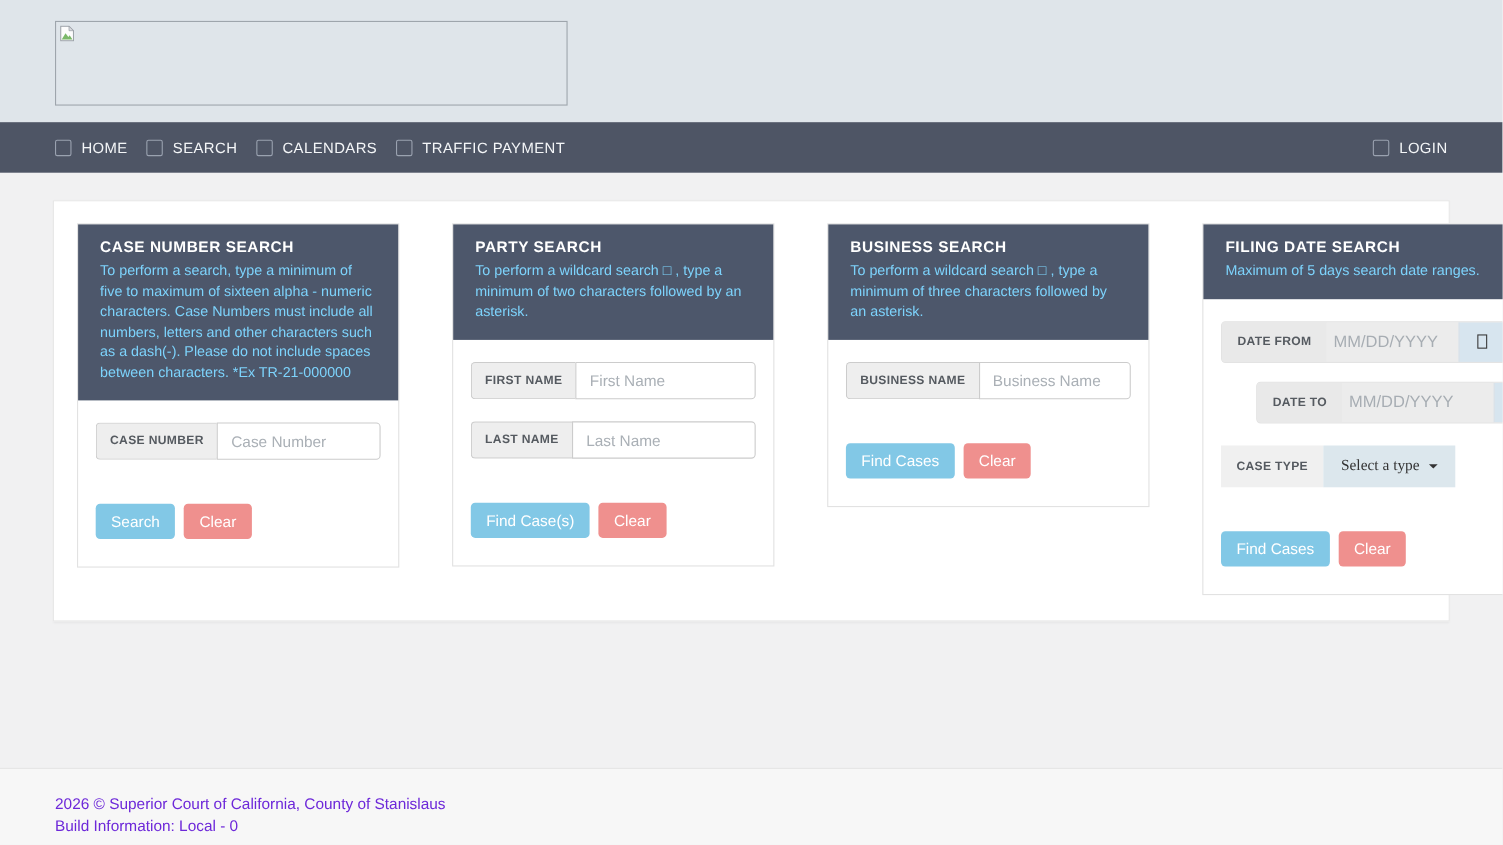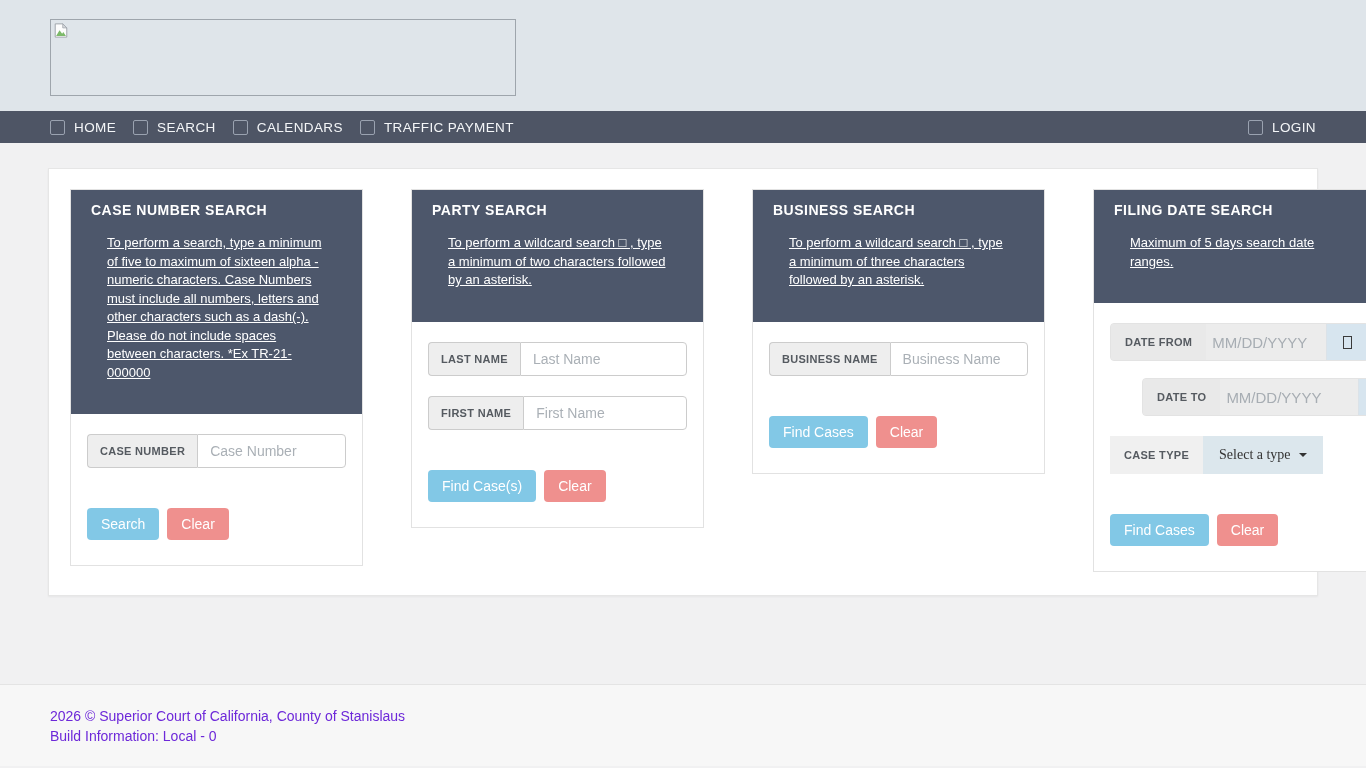--- a/index.html
+++ b/index.html
@@ -16,21 +16,21 @@
   }
   .logo-box {
     position: absolute; left: 50px; top: 19px;
     width: 466px; height: 77px;
     border: 1px solid #9ea5ac; background: #dfe5ea;
   }
   .broken-img { position: absolute; left: 3px; top: 3px; width: 14px; height: 15px; }
 
   
   .navbar {
-    height: 32px; background: #4e5565;
+    height: 46px; background: #4e5565;
     display: flex; align-items: center; justify-content: space-between;
     padding: 0 50px;
   }
   .nav-left { display: flex; align-items: center; column-gap: 17px; }
   .nav-item {
     display: flex; align-items: center; column-gap: 9px;
     color: #f4f6f8; font-size: 13.5px; letter-spacing: 0.4px;
     cursor: pointer; text-decoration: none; white-space: nowrap;
   }
   .tofu {
@@ -51,21 +51,21 @@
     border: 1px solid #e2e2e2;
   }
   .panel-header {
     background: #4d576b; color: #fff; padding: 12px 20px 16px 20px;
   }
   .panel-title {
     margin: 0 0 5px 0; font-size: 14px; font-weight: bold;
     letter-spacing: 0.5px; color: #ffffff;
   }
   .panel-desc {
-    margin: 16px; font-size: 13px; line-height: 18.5px; color: #ffffff; text-decoration: underline;
+    margin: 0; font-size: 13px; line-height: 18.5px; color: #7dd3fc;
   }
   .panel-body { padding: 20px 16px 25px 16px; }
 
   
   .input-group { display: flex; width: 100%; height: 34px; }
   .input-group + .input-group { margin-top: 20px; }
   .addon {
     display: flex; align-items: center; white-space: nowrap;
     background: #eeeeee; border: 1px solid #cccccc; border-right: 0;
     border-radius: 4px 0 0 4px; padding: 0 12px;
@@ -195,26 +195,26 @@
       </div>
     </section>
 
     <section class="panel">
       <div class="panel-header">
         <h3 class="panel-title">PARTY SEARCH</h3>
         <p class="panel-desc">To perform a wildcard search □ , type a minimum of two characters followed by an asterisk.</p>
       </div>
       <div class="panel-body">
         <div class="input-group">
+          <span class="addon">FIRST NAME</span>
+          <input type="text" placeholder="First Name" style="">
+        </div>
+        <div class="input-group">
           <span class="addon">LAST NAME</span>
           <input type="text" placeholder="Last Name" style="">
-        </div>
-        <div class="input-group">
-          <span class="addon">FIRST NAME</span>
-          <input type="text" placeholder="First Name" style="">
         </div>
         <div class="btn-row">
           <button class="btn btn-blue">Find Case(s)</button>
           <button class="btn btn-red">Clear</button>
         </div>
       </div>
     </section>
 
     <section class="panel">
       <div class="panel-header">

